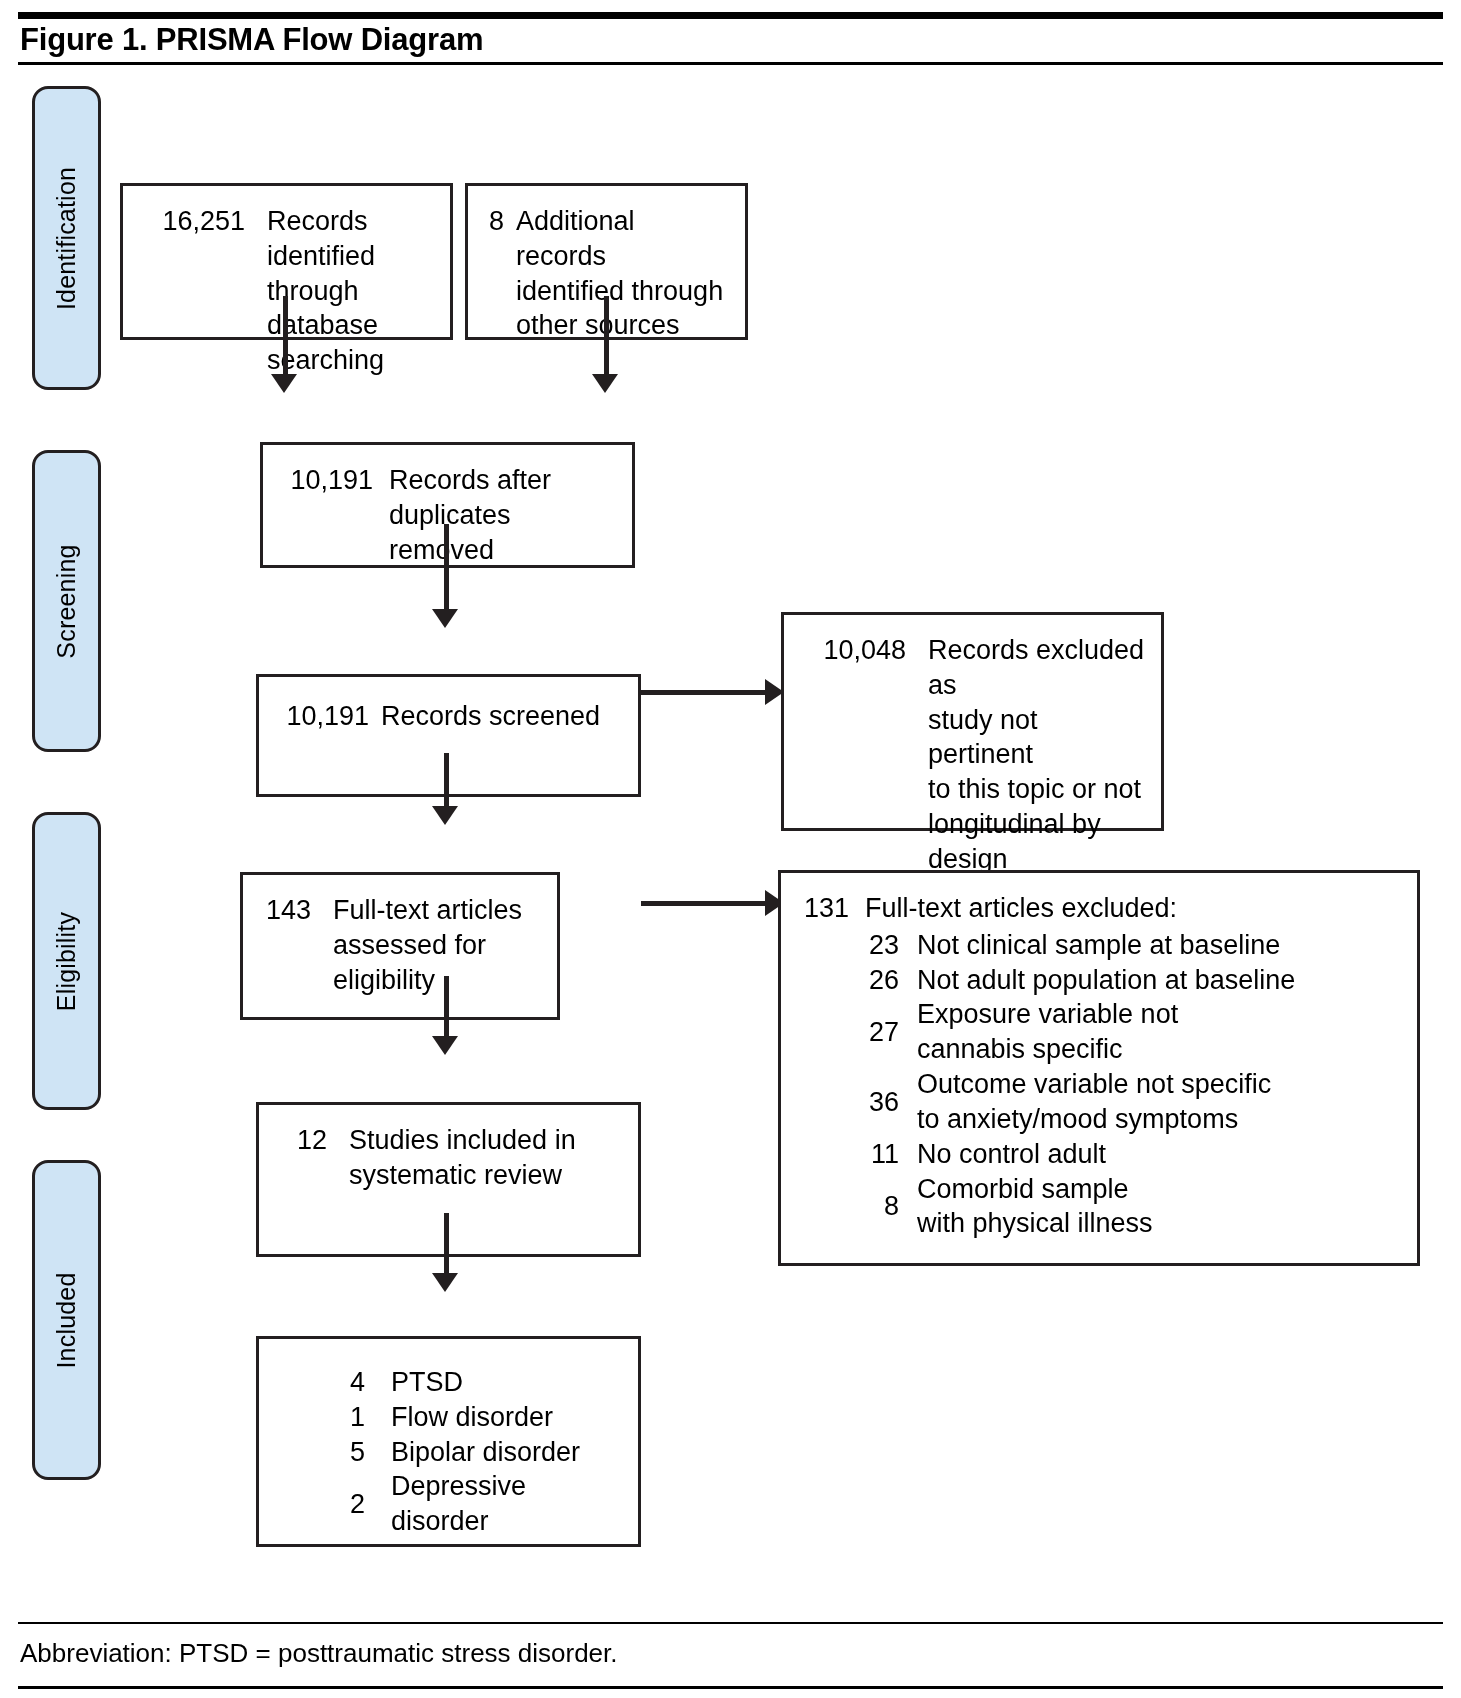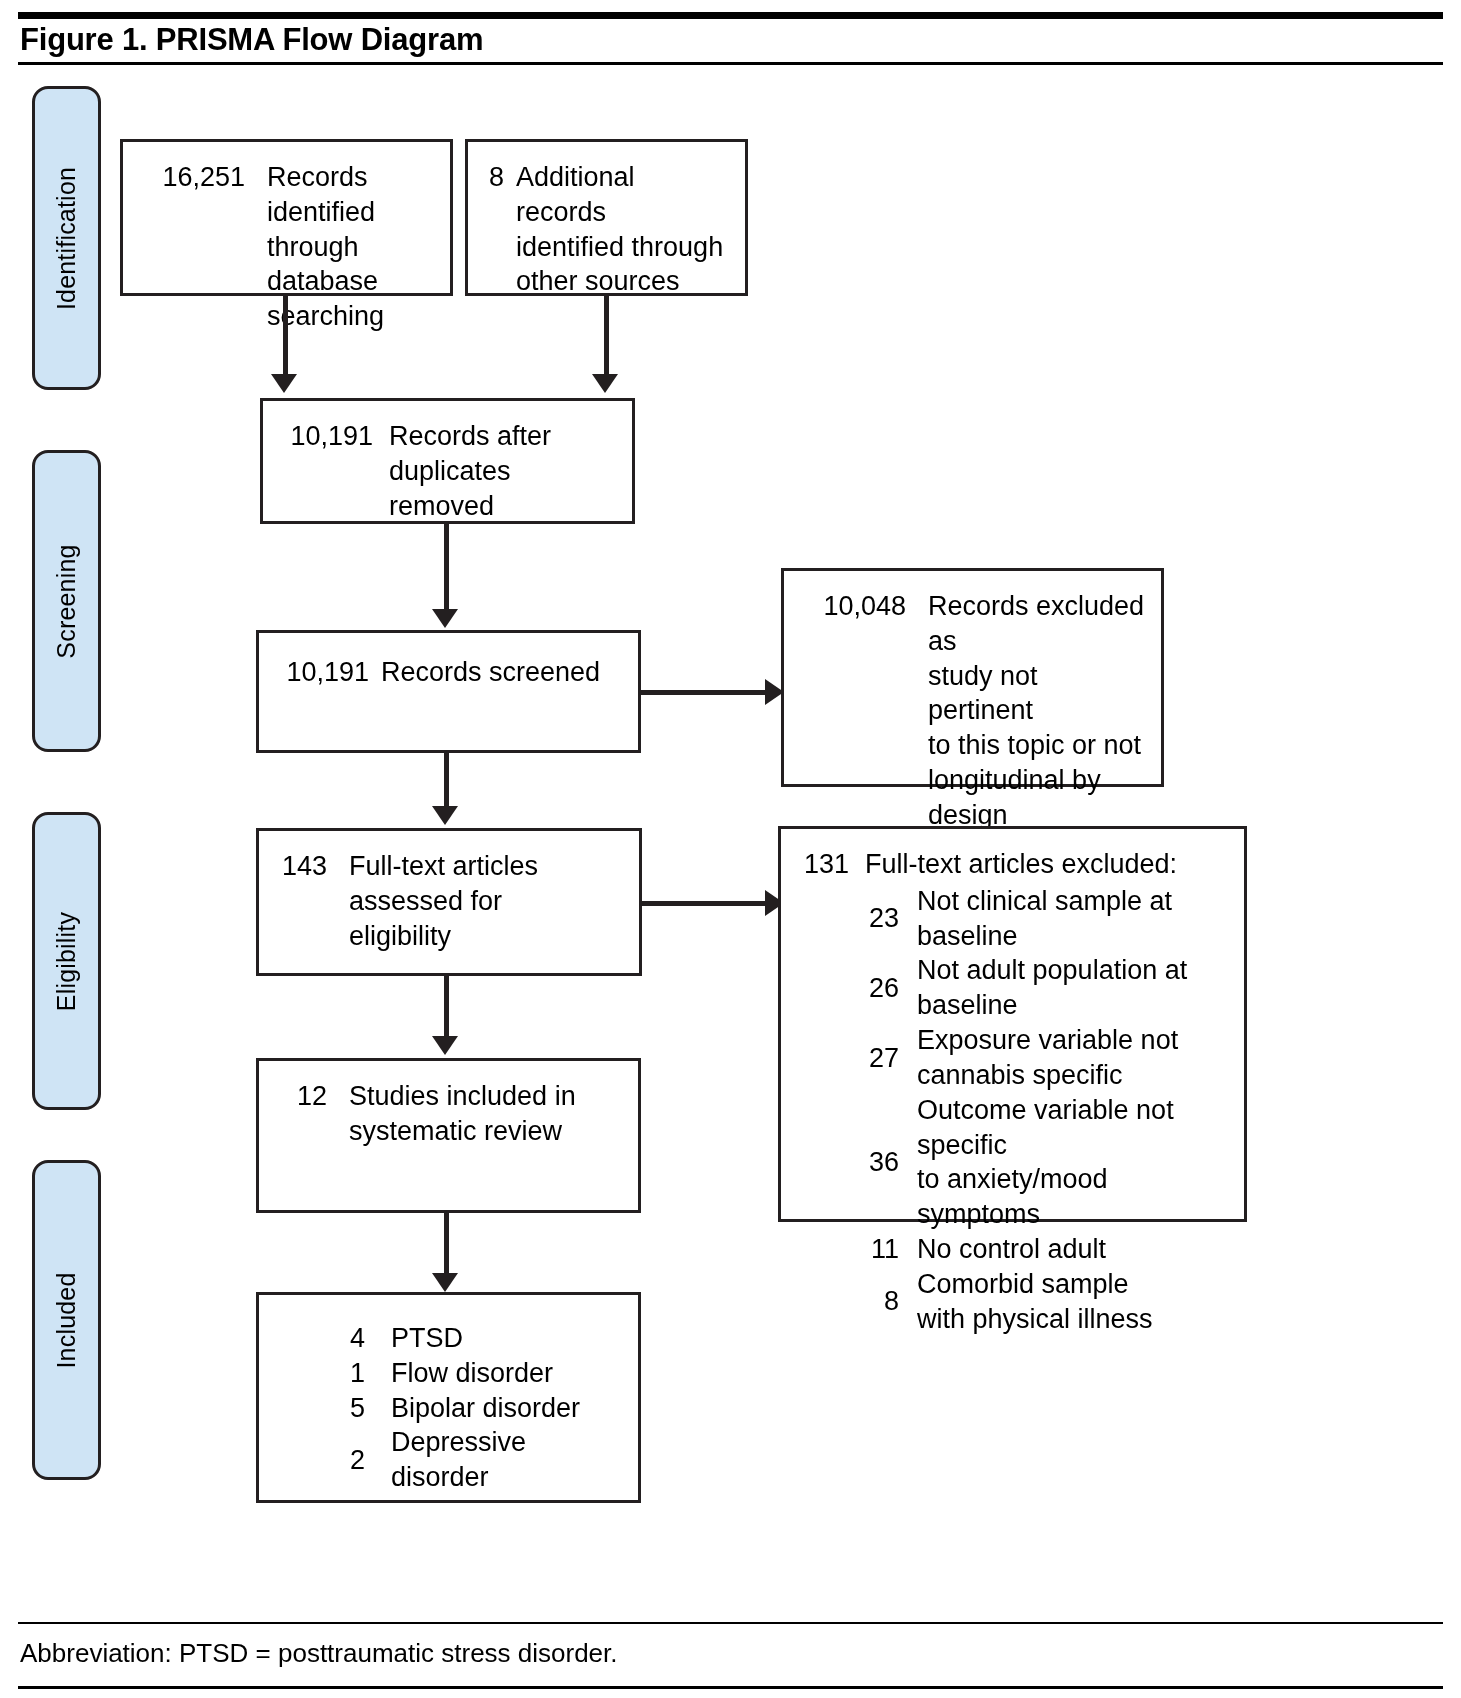--- a/index.html
+++ b/index.html
@@ -58,20 +58,21 @@
     font-size: 25px;
     letter-spacing: 0.2px;
     line-height: 1;
   }
 
   
   .box {
     position: absolute;
     background: #ffffff;
     border: 3px solid #231f20;
+    margin-top: 44px;
   }
   .box-inner {
     display: flex;
     flex-direction: column;
     justify-content: flex-start;
     height: 100%;
     padding: 18px 14px 10px 14px;
   }
 
   .row {
@@ -224,35 +225,35 @@
 to this topic or not
 longitudinal by
 design</span>
       </div>
     </div>
   </div>
 
   <div class="vline" style="left:444px; top:753px; height:55px;"></div>
   <div class="arrow-down" style="left:432px; top:806px;"></div>
 
-  <div class="box" style="left:256px; top:828px; width:386px; height:148px;">
+  <div class="box" style="left:240px; top:828px; width:320px; height:148px;">
     <div class="box-inner">
       <div class="row gap-lg">
         <span class="num n-sm">143</span>
         <span class="txt">Full-text articles
 assessed for
 eligibility</span>
       </div>
     </div>
   </div>
 
   <div class="hline" style="left:641px; top:901px; width:128px;"></div>
   <div class="arrow-right" style="left:765px; top:890px;"></div>
 
-  <div class="box" style="left:778px; top:826px; width:469px; height:396px;">
+  <div class="box" style="left:778px; top:826px; width:642px; height:396px;">
     <div class="box-inner">
       <div class="row gap-md">
         <span class="num n-sm" style="width:54px;">131</span>
         <span class="txt">Full-text articles excluded:</span>
       </div>
       <div class="sublist">
         <div class="subrow">
           <span class="subnum">23</span>
           <span class="subtxt">Not clinical sample at baseline</span>
         </div>

